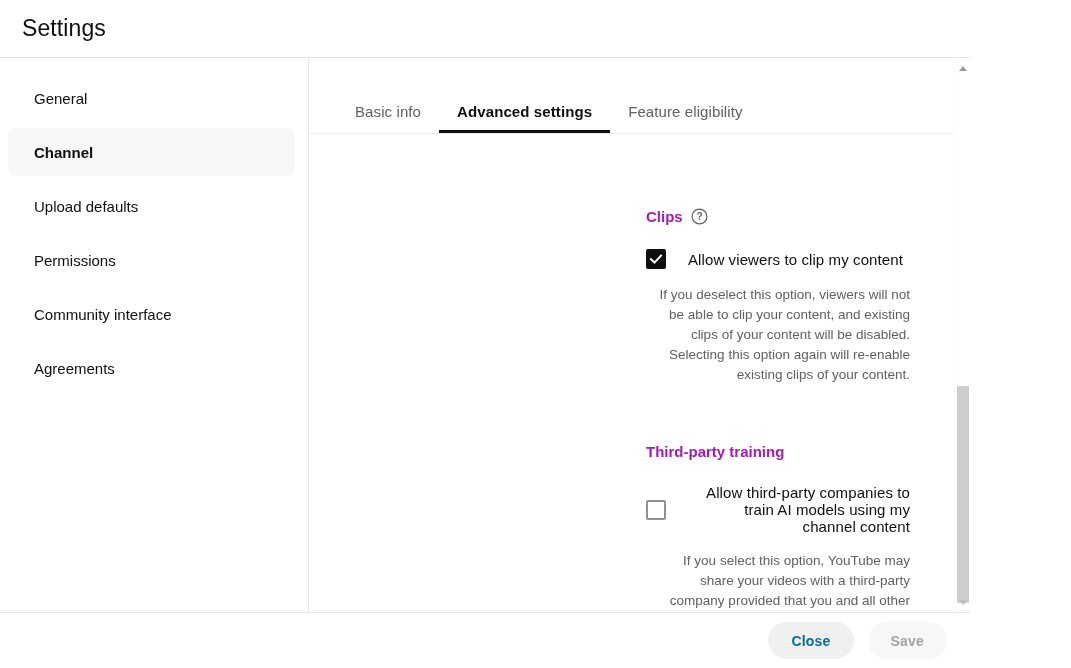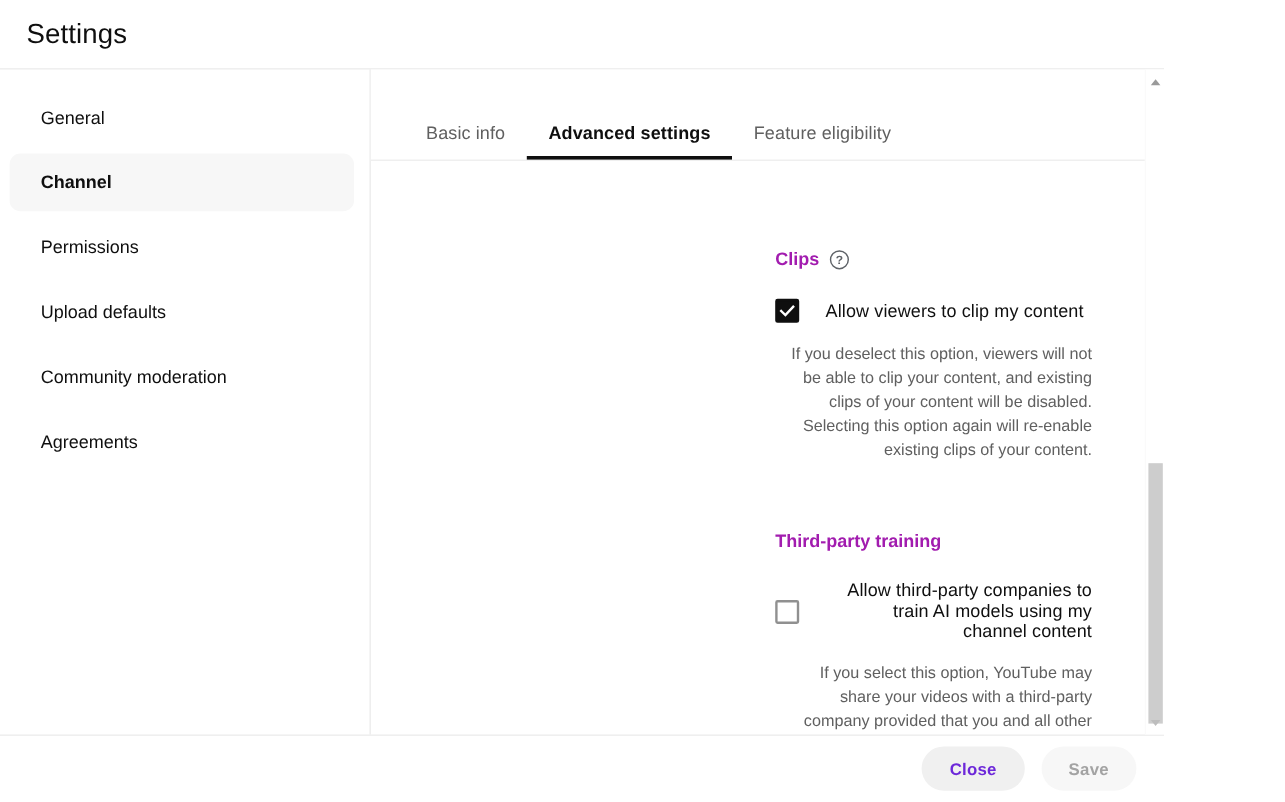--- a/index.html
+++ b/index.html
@@ -250,21 +250,21 @@
     height: 37px;
     padding: 0 23px;
     font-size: 14px;
     font-weight: 700;
     font-family: "Liberation Sans", sans-serif;
     cursor: pointer;
     letter-spacing: 0.2px;
   }
   .btn-close {
     background: #f0f0f0;
-    color: #6d28d9;
+    color: #0369a1;
   }
   .btn-save {
     background: #f7f7f7;
     color: #a3a3a3;
     cursor: default;
     text-align: center;
   }
 </style>
 </head>
 <body>
@@ -278,27 +278,27 @@
   <div class="body">
 
     <div class="sidebar">
       <div class="nav-item">
         <span>General</span>
       </div>
       <div class="nav-item selected">
         <span>Channel</span>
       </div>
       <div class="nav-item">
+        <span>Upload defaults</span>
+      </div>
+      <div class="nav-item">
         <span>Permissions</span>
       </div>
       <div class="nav-item">
-        <span>Upload defaults</span>
-      </div>
-      <div class="nav-item">
-        <span>Community moderation</span>
+        <span>Community interface</span>
       </div>
       <div class="nav-item">
         <span>Agreements</span>
       </div>
     </div>
 
     <div class="content-wrap">
 
       <div class="tabs">
         <div class="tab">

